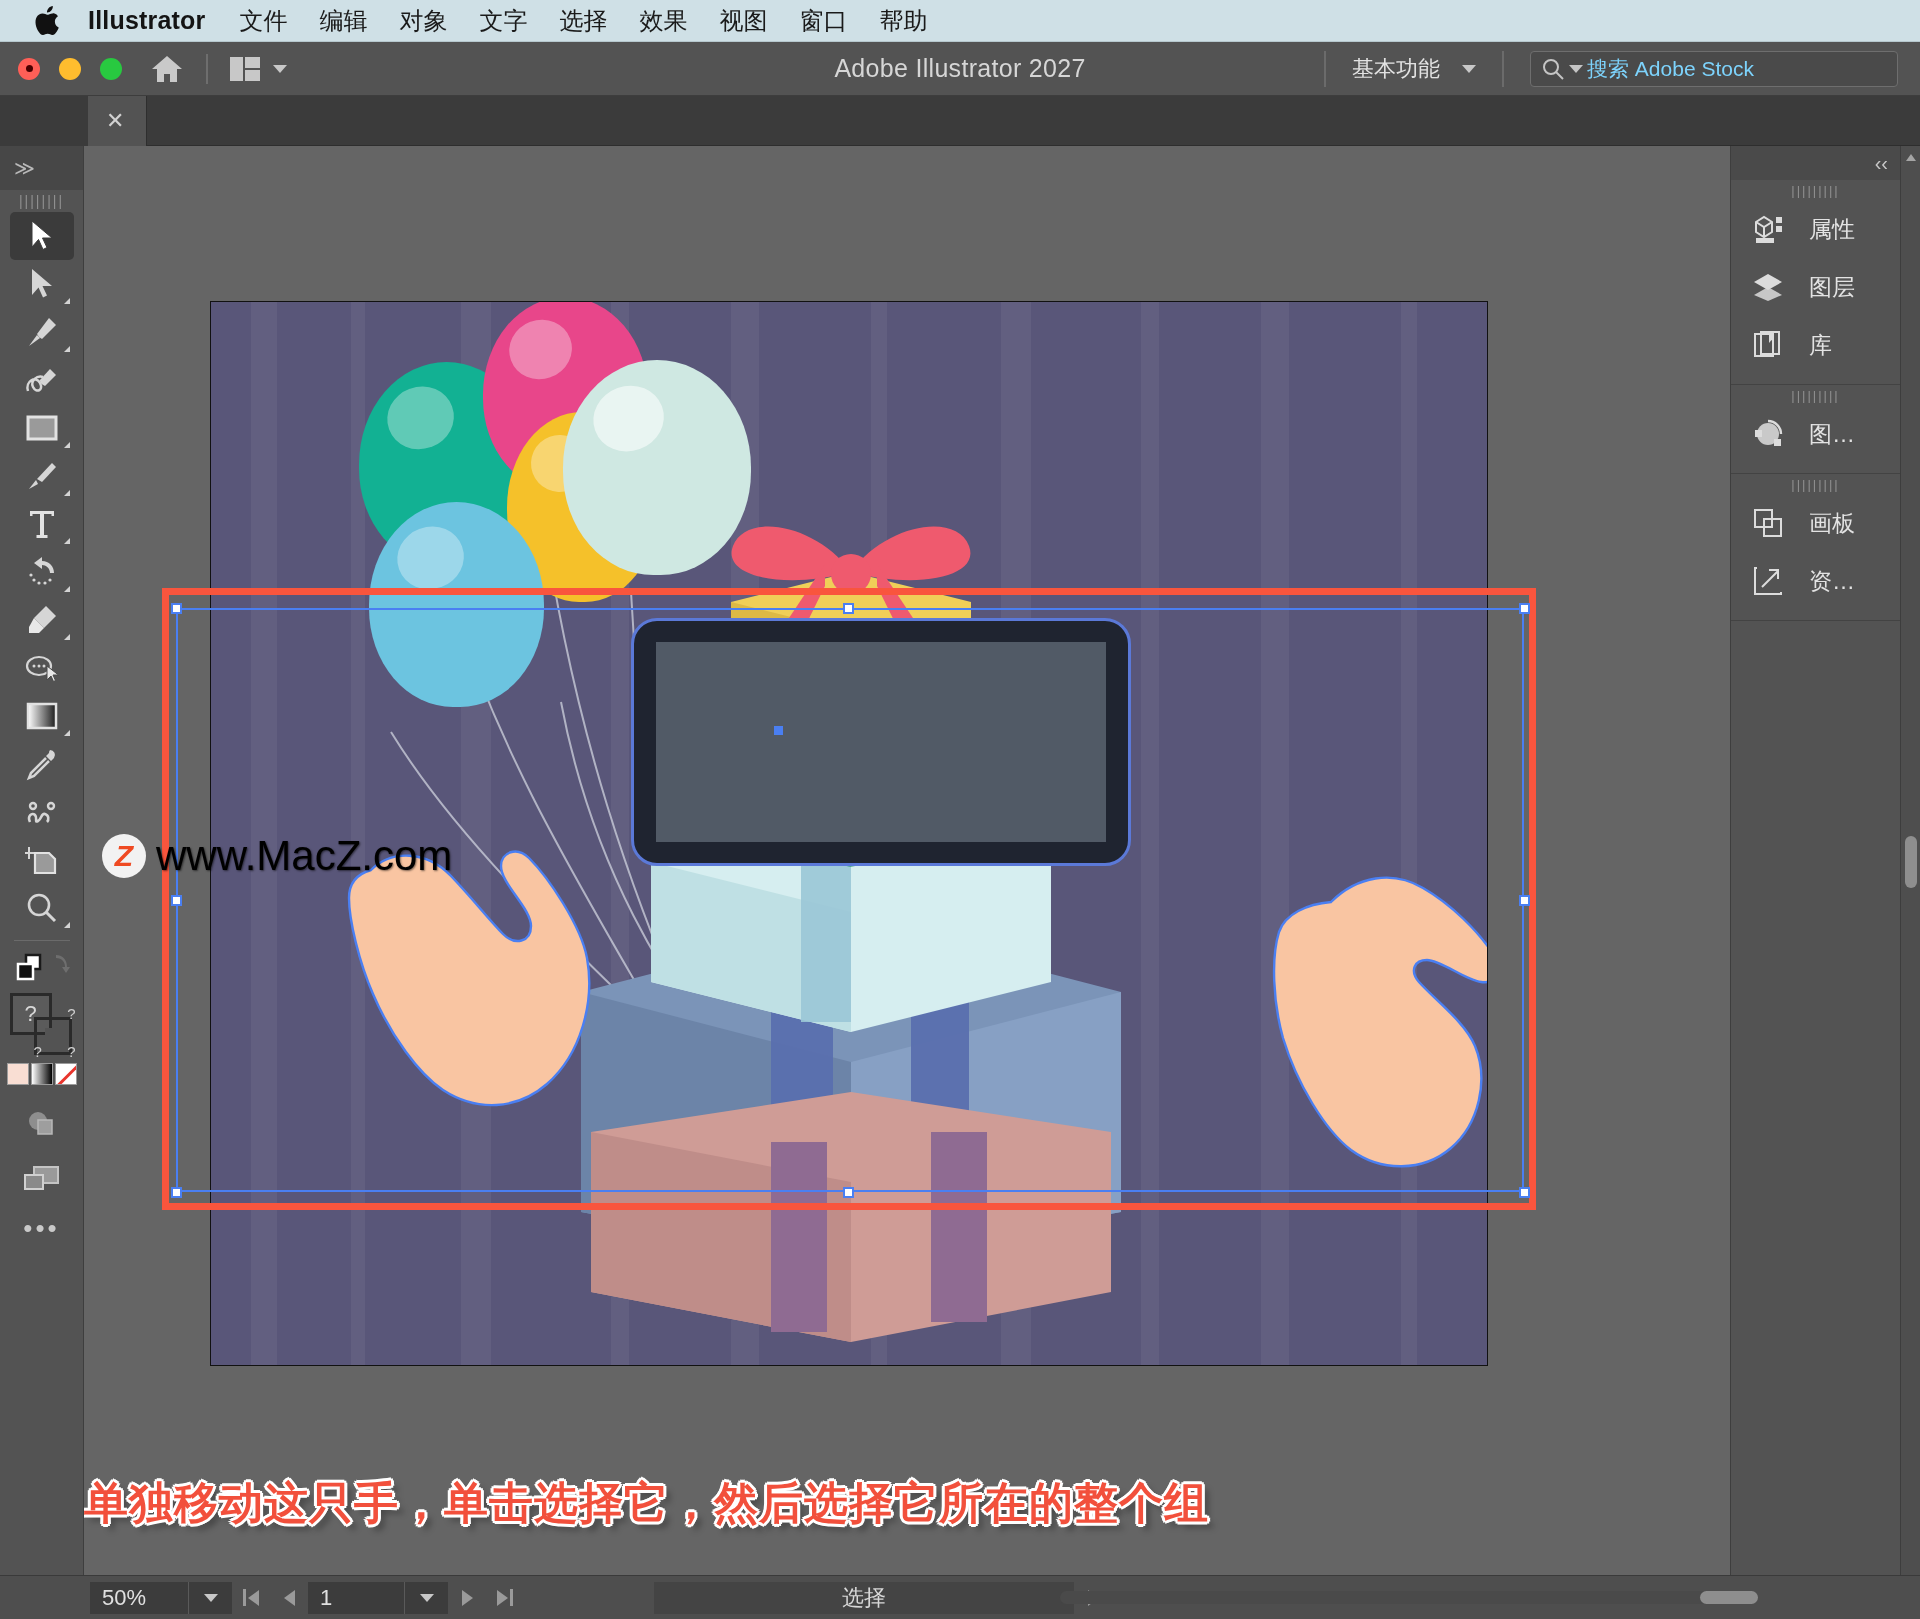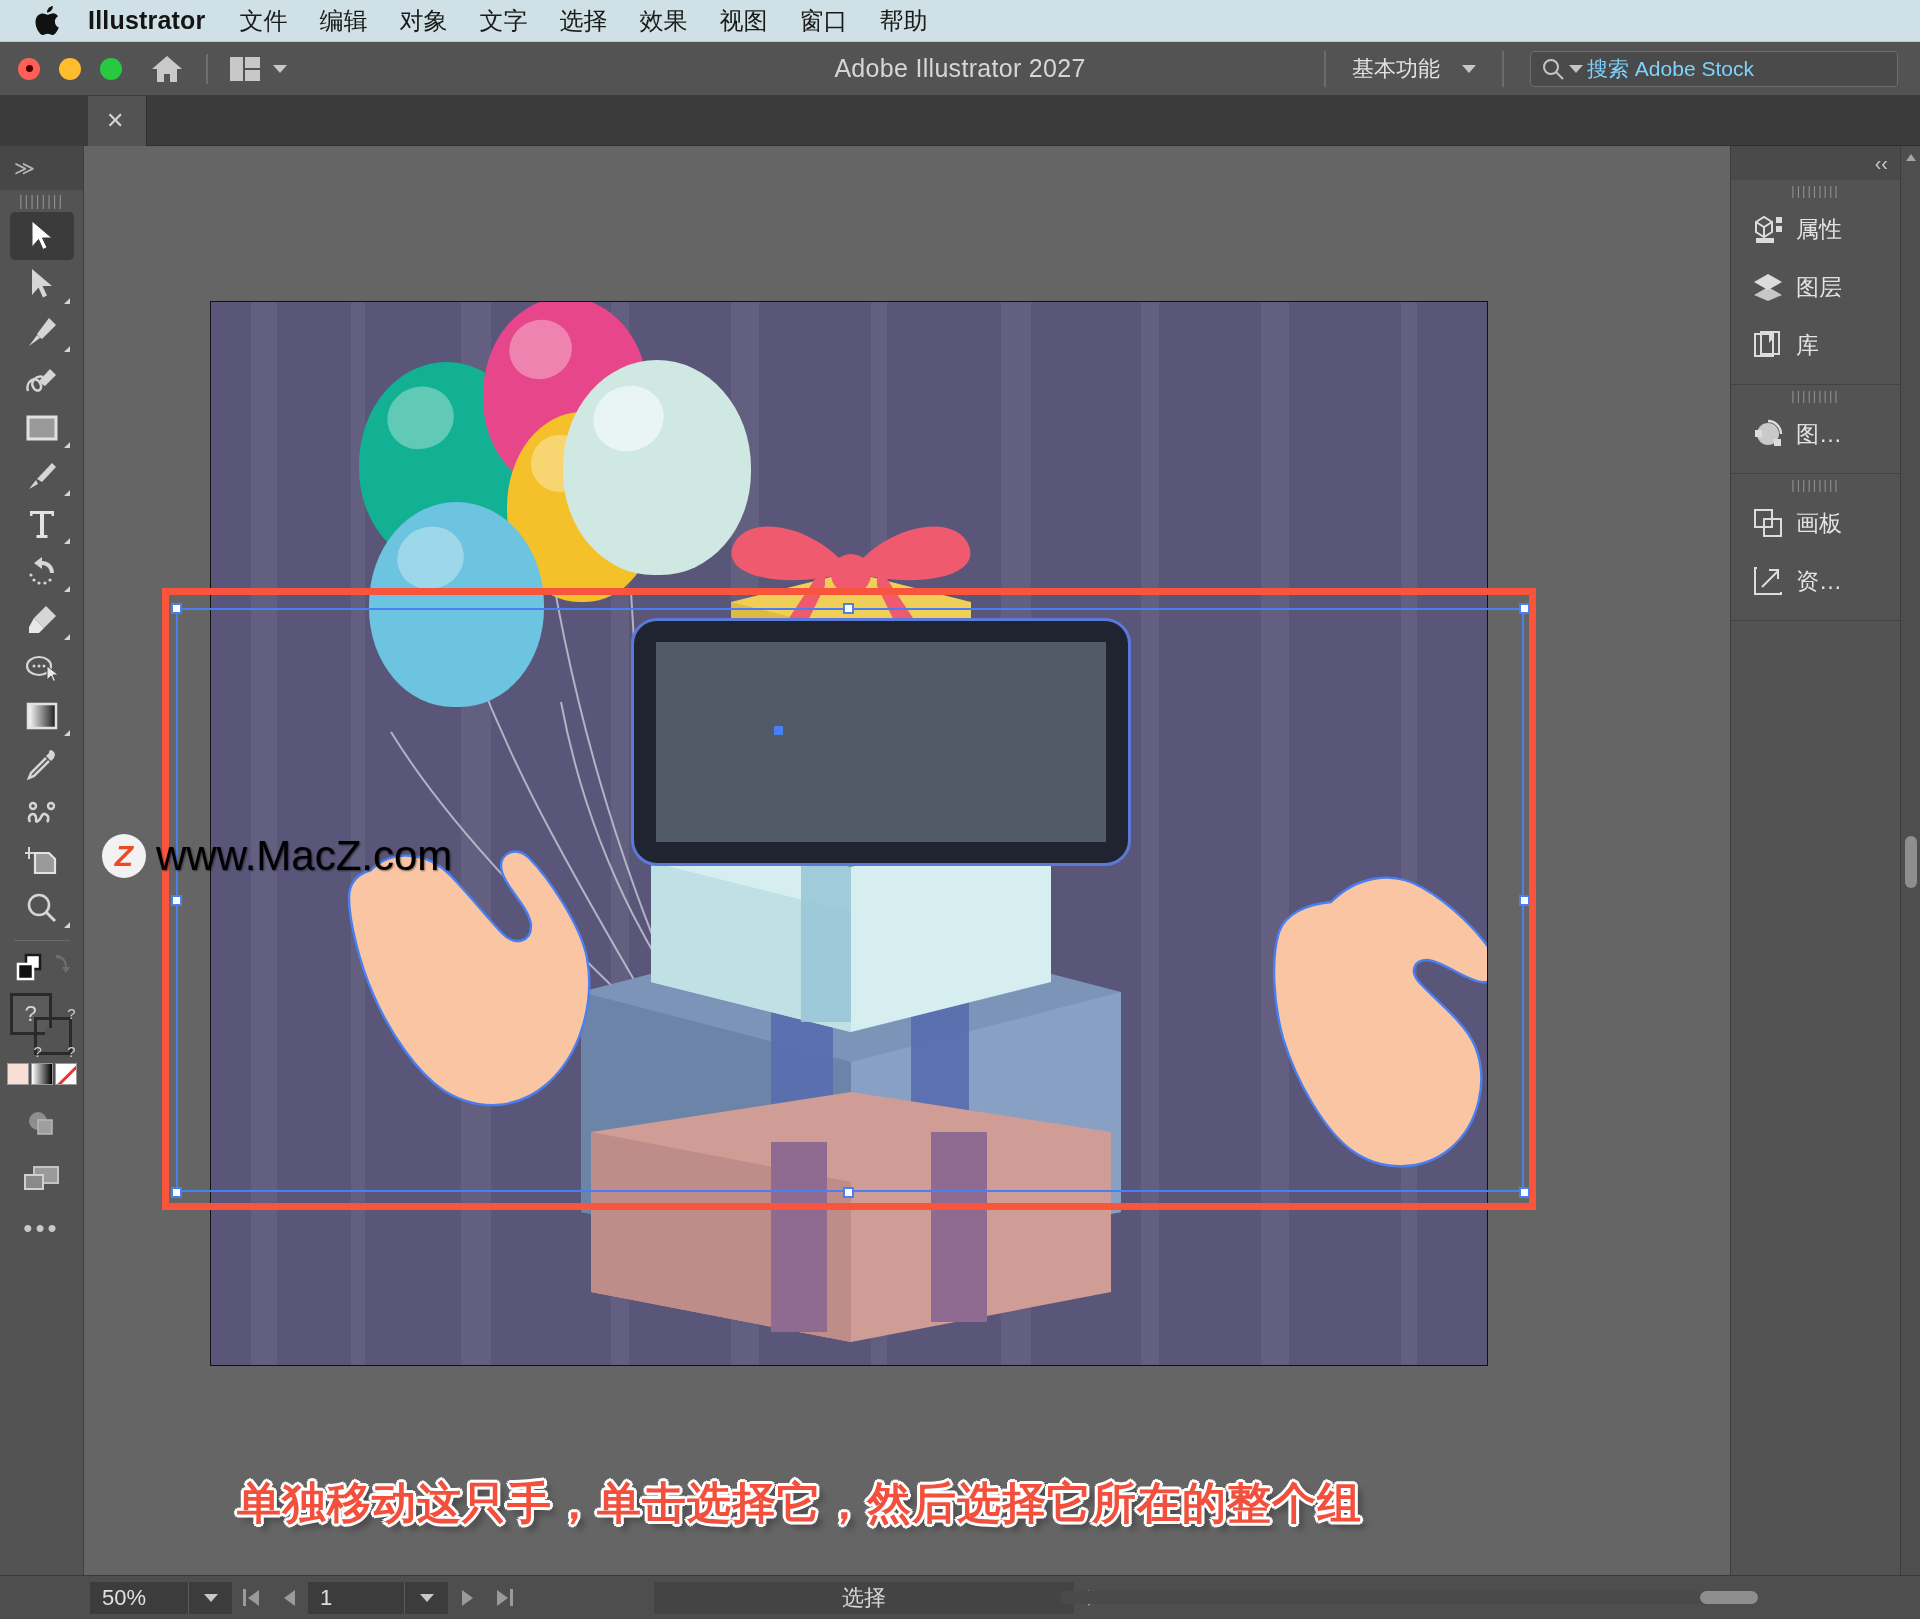--- a/index.html
+++ b/index.html
@@ -143,21 +143,21 @@
 
   
   .sel-frame {
     position: absolute; border: 7px solid #f9553d;
   }
   .sel-bbox { position: absolute; border: 2px solid #4a7ff2; }
   .handle { position: absolute; width: 11px; height: 11px; background: #fff;
      border: 2px solid #4a7ff2; }
 
   .caption {
-    position: absolute; left: 0; width: 1431px; text-align: center;
+    position: absolute; left: 0; width: 1431px; 
     font-size: 44px; font-weight: bold; color: #f2503c;
     text-shadow: 3px 0 0 #fff, -3px 0 0 #fff, 0 3px 0 #fff, 0 -3px 0 #fff,
                  2px 2px 0 #fff, -2px 2px 0 #fff, 2px -2px 0 #fff, -2px -2px 0 #fff,
                  6px 6px 6px rgba(0,0,0,.35);
     letter-spacing: 1px;
   }
 
   .watermark {
     position: absolute; left: 18px; top: 686px; display: flex; align-items: center;
     gap: 10px; z-index: 40; pointer-events: none;
@@ -182,21 +182,21 @@
   .rightdock {
     position: absolute; right: 20px; top: 104px; width: 170px; height: 1473px;
     background: #535353; border-left: 1px solid #3e3e3e;
   }
   .rd-head { height: 34px; background: #4a4a4a; display: flex;
      align-items: center; justify-content: flex-end; padding-right: 12px;
      color: #c9c9c9; font-size: 20px; }
   .rd-group { border-bottom: 1px solid #434343; padding-bottom: 10px; }
   .rd-grip { height: 20px; display: flex; align-items: center; justify-content: center;
      color: #8f8f8f; font-size: 13px; letter-spacing: 2px; }
-  .rd-item { height: 58px; display: flex; align-items: center; gap: 11px;
+  .rd-item { height: 58px; display: flex; align-items: center; gap: 24px;
      padding-left: 20px; color: #e3e3e3; font-size: 23px; }
   .rd-item .ic { width: 34px; height: 34px; display: flex; align-items: center;
      justify-content: center; flex: 0 0 34px; }
 
   
   .statusbar {
     position: absolute; left: 0; bottom: 0; width: 1920px; height: 44px;
     background: #4e4e4e; border-top: 1px solid #3a3a3a; display: flex;
     align-items: center;
   }

